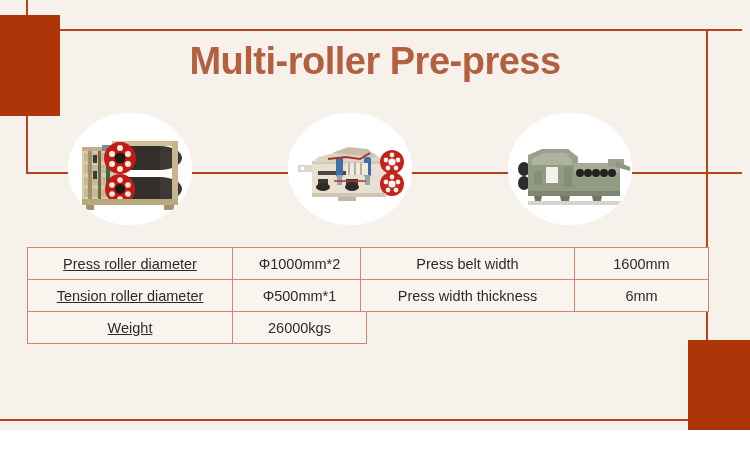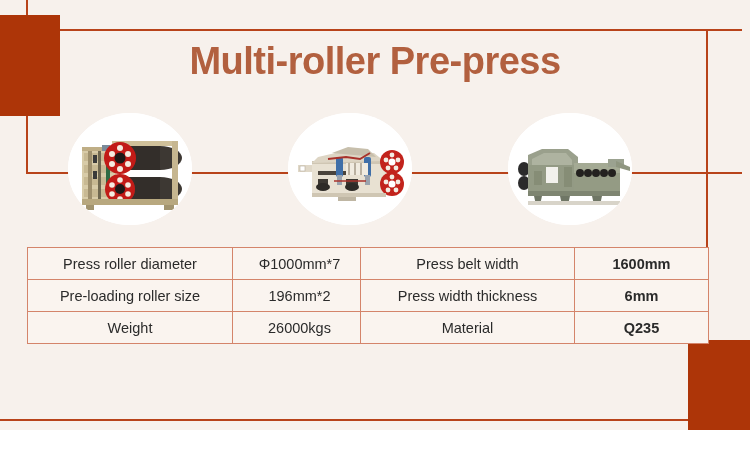--- a/index.html
+++ b/index.html
@@ -76,24 +76,24 @@
     background: #faf4ef;
     height: 31px;
     font-size: 14.5px;
     color: #2b2b2b;
     text-align: center;
     padding: 0 4px;
     font-family: "Liberation Sans", sans-serif;
     white-space: nowrap;
     overflow: hidden;
   }
-  .table-left  td.k { width: 196px; }
+  .table-left  td.k { width: 196px; text-decoration: underline; }
   .table-left  td.v { width: 125px; }
   .table-right td.k { width: 205px; }
-  .table-right td.v { width: 125px; font-weight: bold; }
+  .table-right td.v { width: 125px; }
 </style>
 </head>
 <body>
 
 <div id="page">
 
   <div class="deco-line line-top"></div>
   <div class="deco-line line-left-v"></div>
   <div class="deco-line line-mid-h"></div>
   <div class="deco-line line-right-v"></div>
@@ -242,43 +242,39 @@
         <path d="M84 83 L94 83 L92 92 L86 92 Z" fill="#6f7665"></path>
         <rect x="20" y="88" width="92" height="4" fill="#d8d4c9"></rect>
       </g>
     </svg>
   </div>
 
   <table class="spec-table table-left">
     <tbody>
       <tr>
         <td class="k">Press roller diameter</td>
-        <td class="v">Φ1000mm*7</td>
-      </tr>
-      <tr>
-        <td class="k">Pre-loading roller size</td>
-        <td class="v">196mm*2</td>
+        <td class="v">Φ1000mm*2</td>
+      </tr>
+      <tr>
+        <td class="k">Tension roller diameter</td>
+        <td class="v">Φ500mm*1</td>
       </tr>
       <tr>
         <td class="k">Weight</td>
         <td class="v">26000kgs</td>
       </tr>
     </tbody>
   </table>
 
   <table class="spec-table table-right">
     <tbody>
       <tr>
         <td class="k">Press belt width</td>
         <td class="v">1600mm</td>
       </tr>
       <tr>
         <td class="k">Press width thickness</td>
         <td class="v">6mm</td>
       </tr>
-      <tr>
-        <td class="k">Material</td>
-        <td class="v">Q235</td>
-      </tr>
     </tbody>
   </table>
 
 </div>
 
 </body></html>

